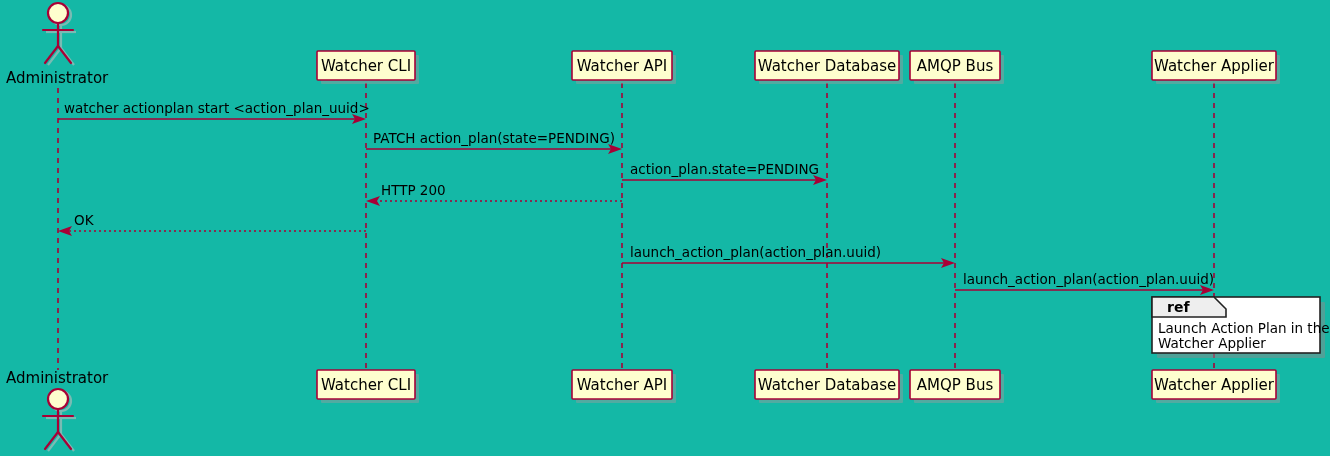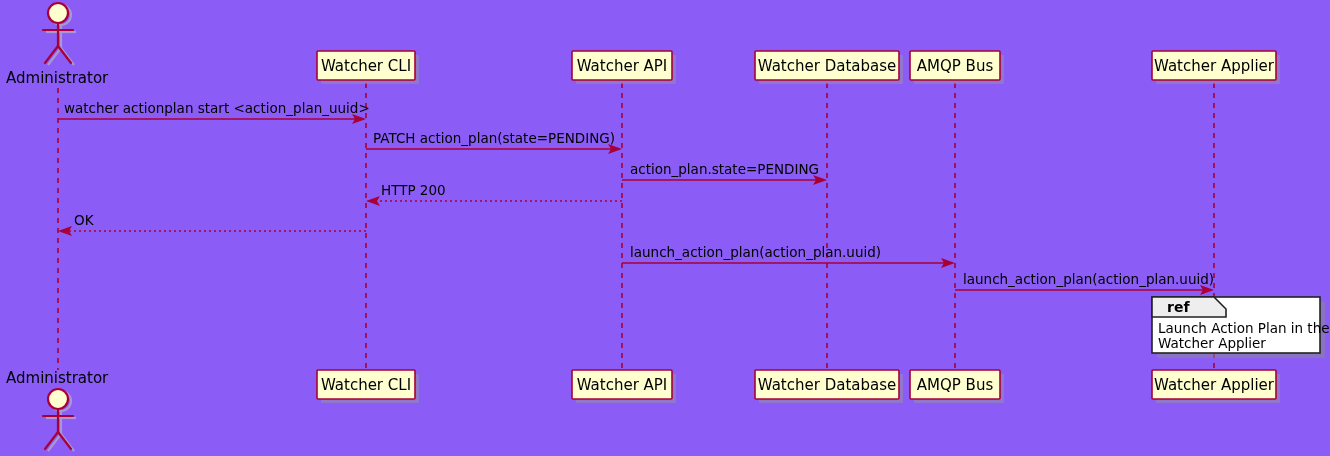--- a/index.html
+++ b/index.html
@@ -7,21 +7,21 @@
     padding: 0;
     background: #ffffff;
   }
   body {
     font-family: "DejaVu Sans", sans-serif;
   }
   #diagram-root {
     position: relative;
     width: 1330px;
     height: 456px;
-    background: #8b5cf6;
+    background: #14b8a6;
     overflow: hidden;
   }
   svg.diagram-canvas {
     position: absolute;
     left: 0;
     top: 0;
     width: 1330px;
     height: 456px;
   }
   .lifeline {

